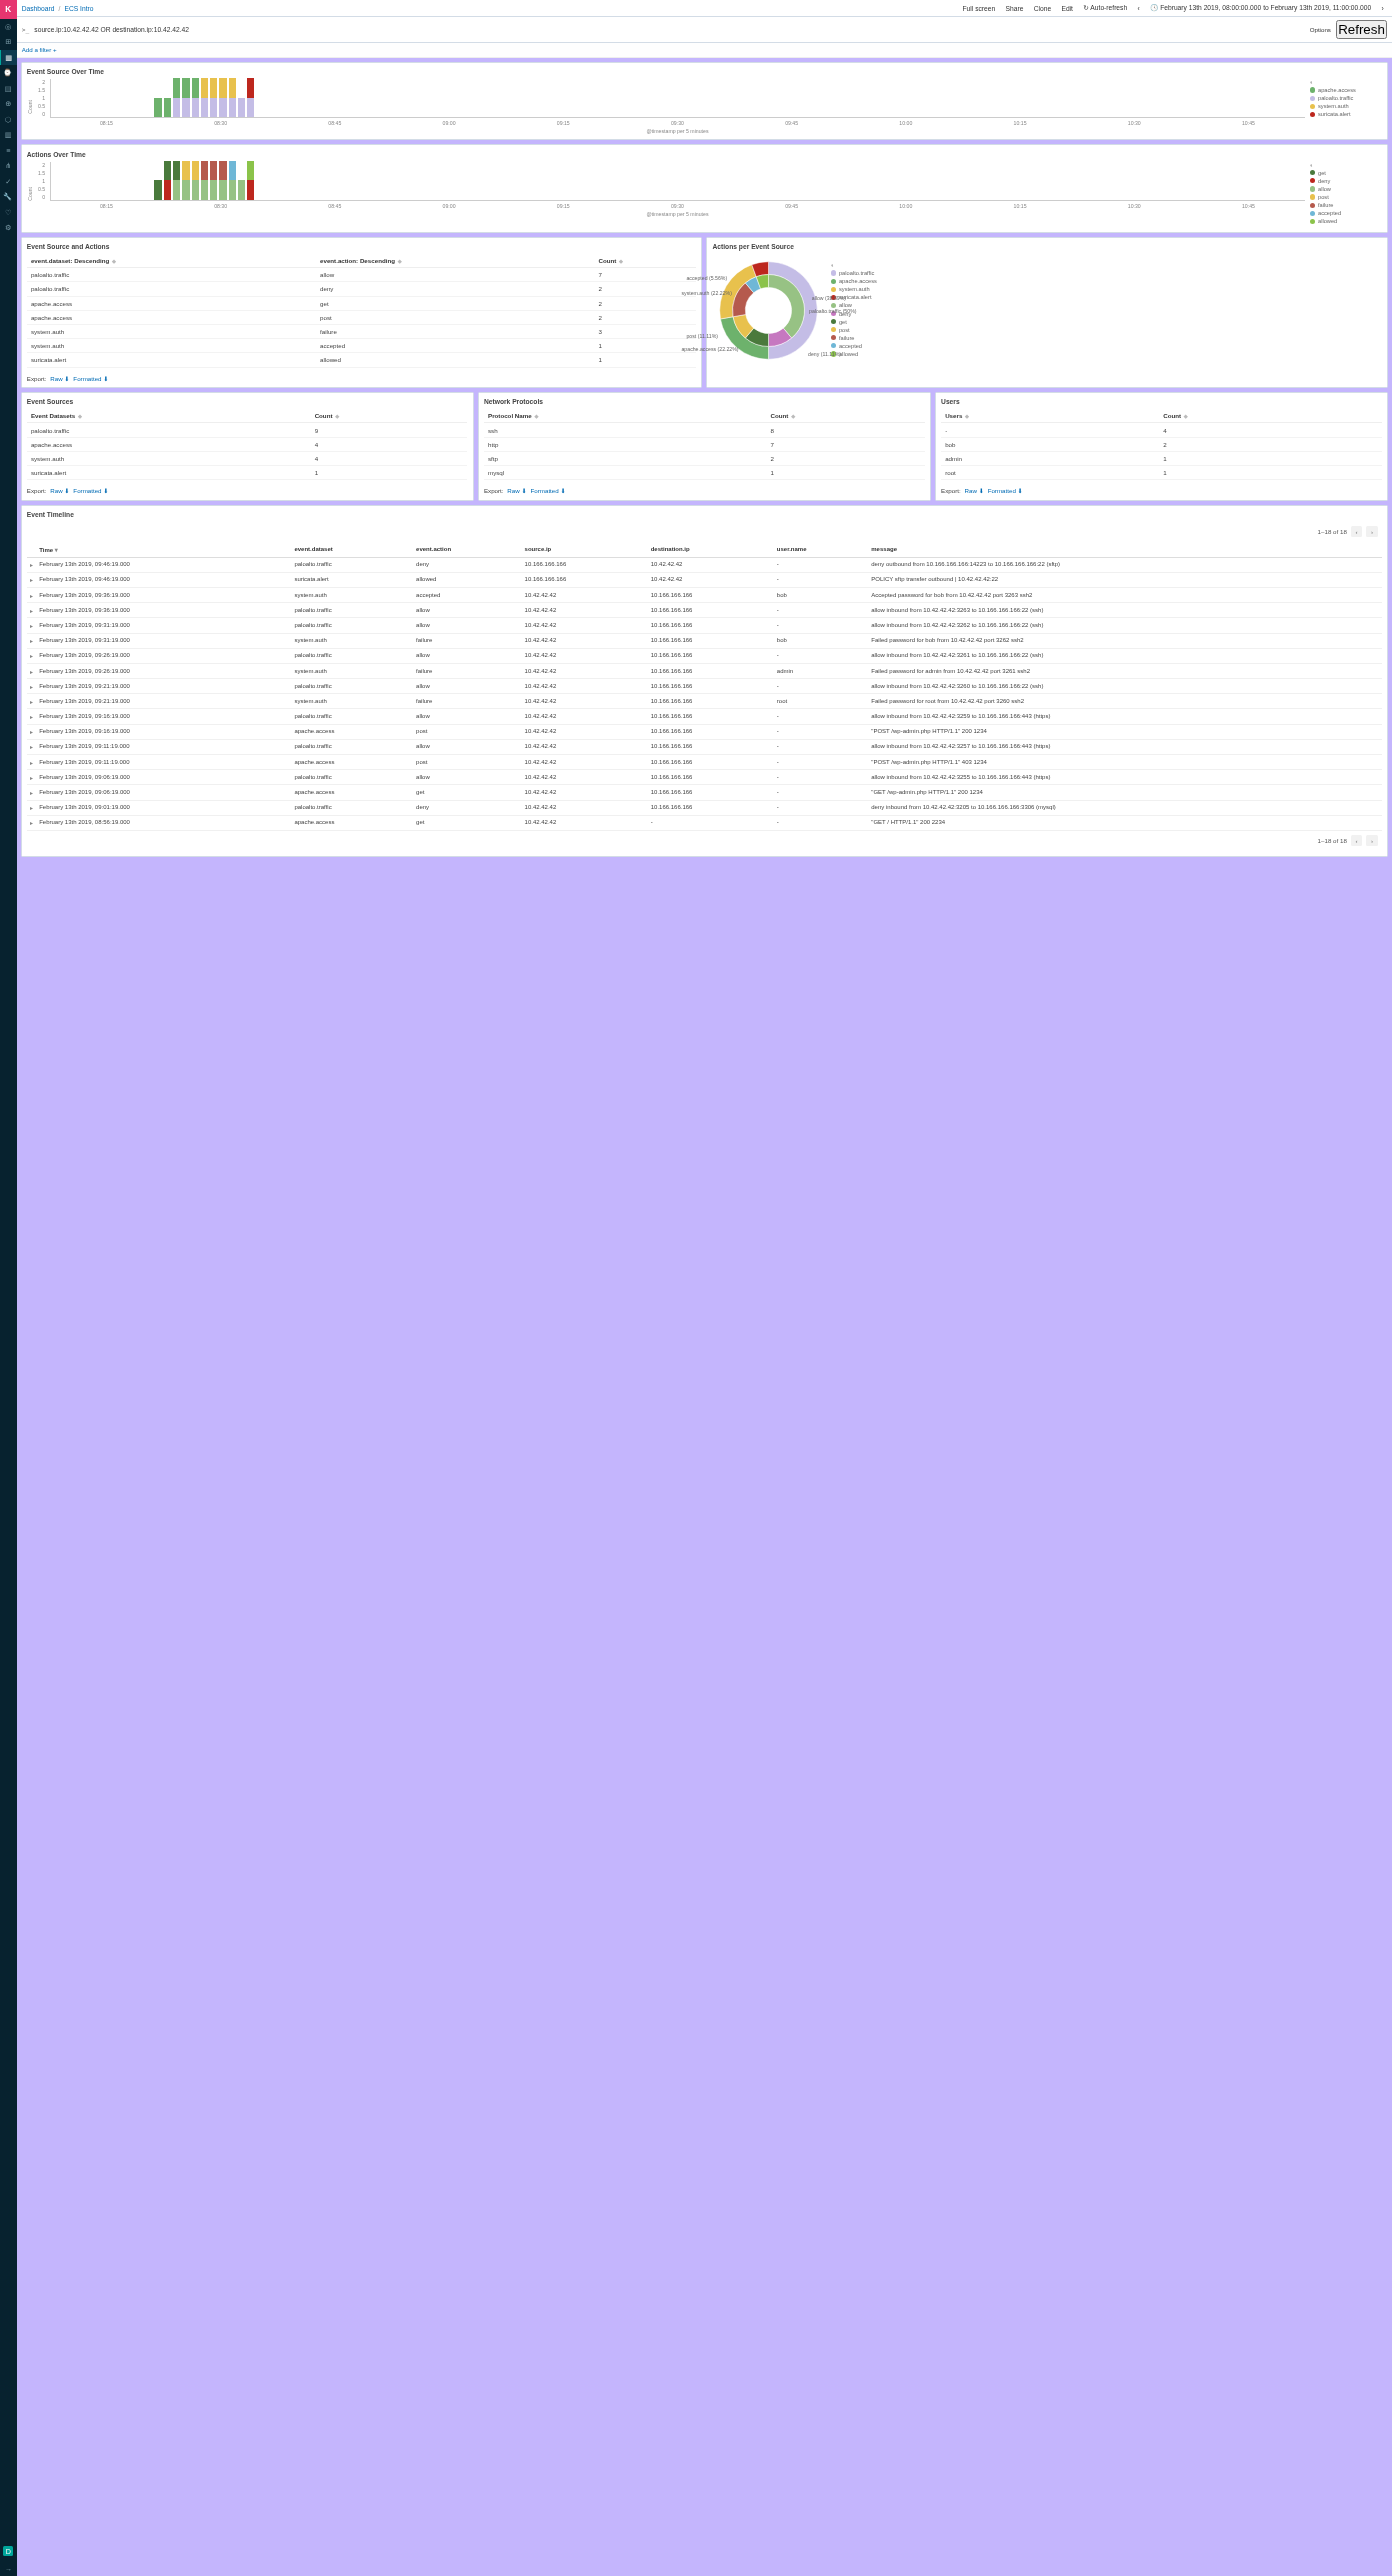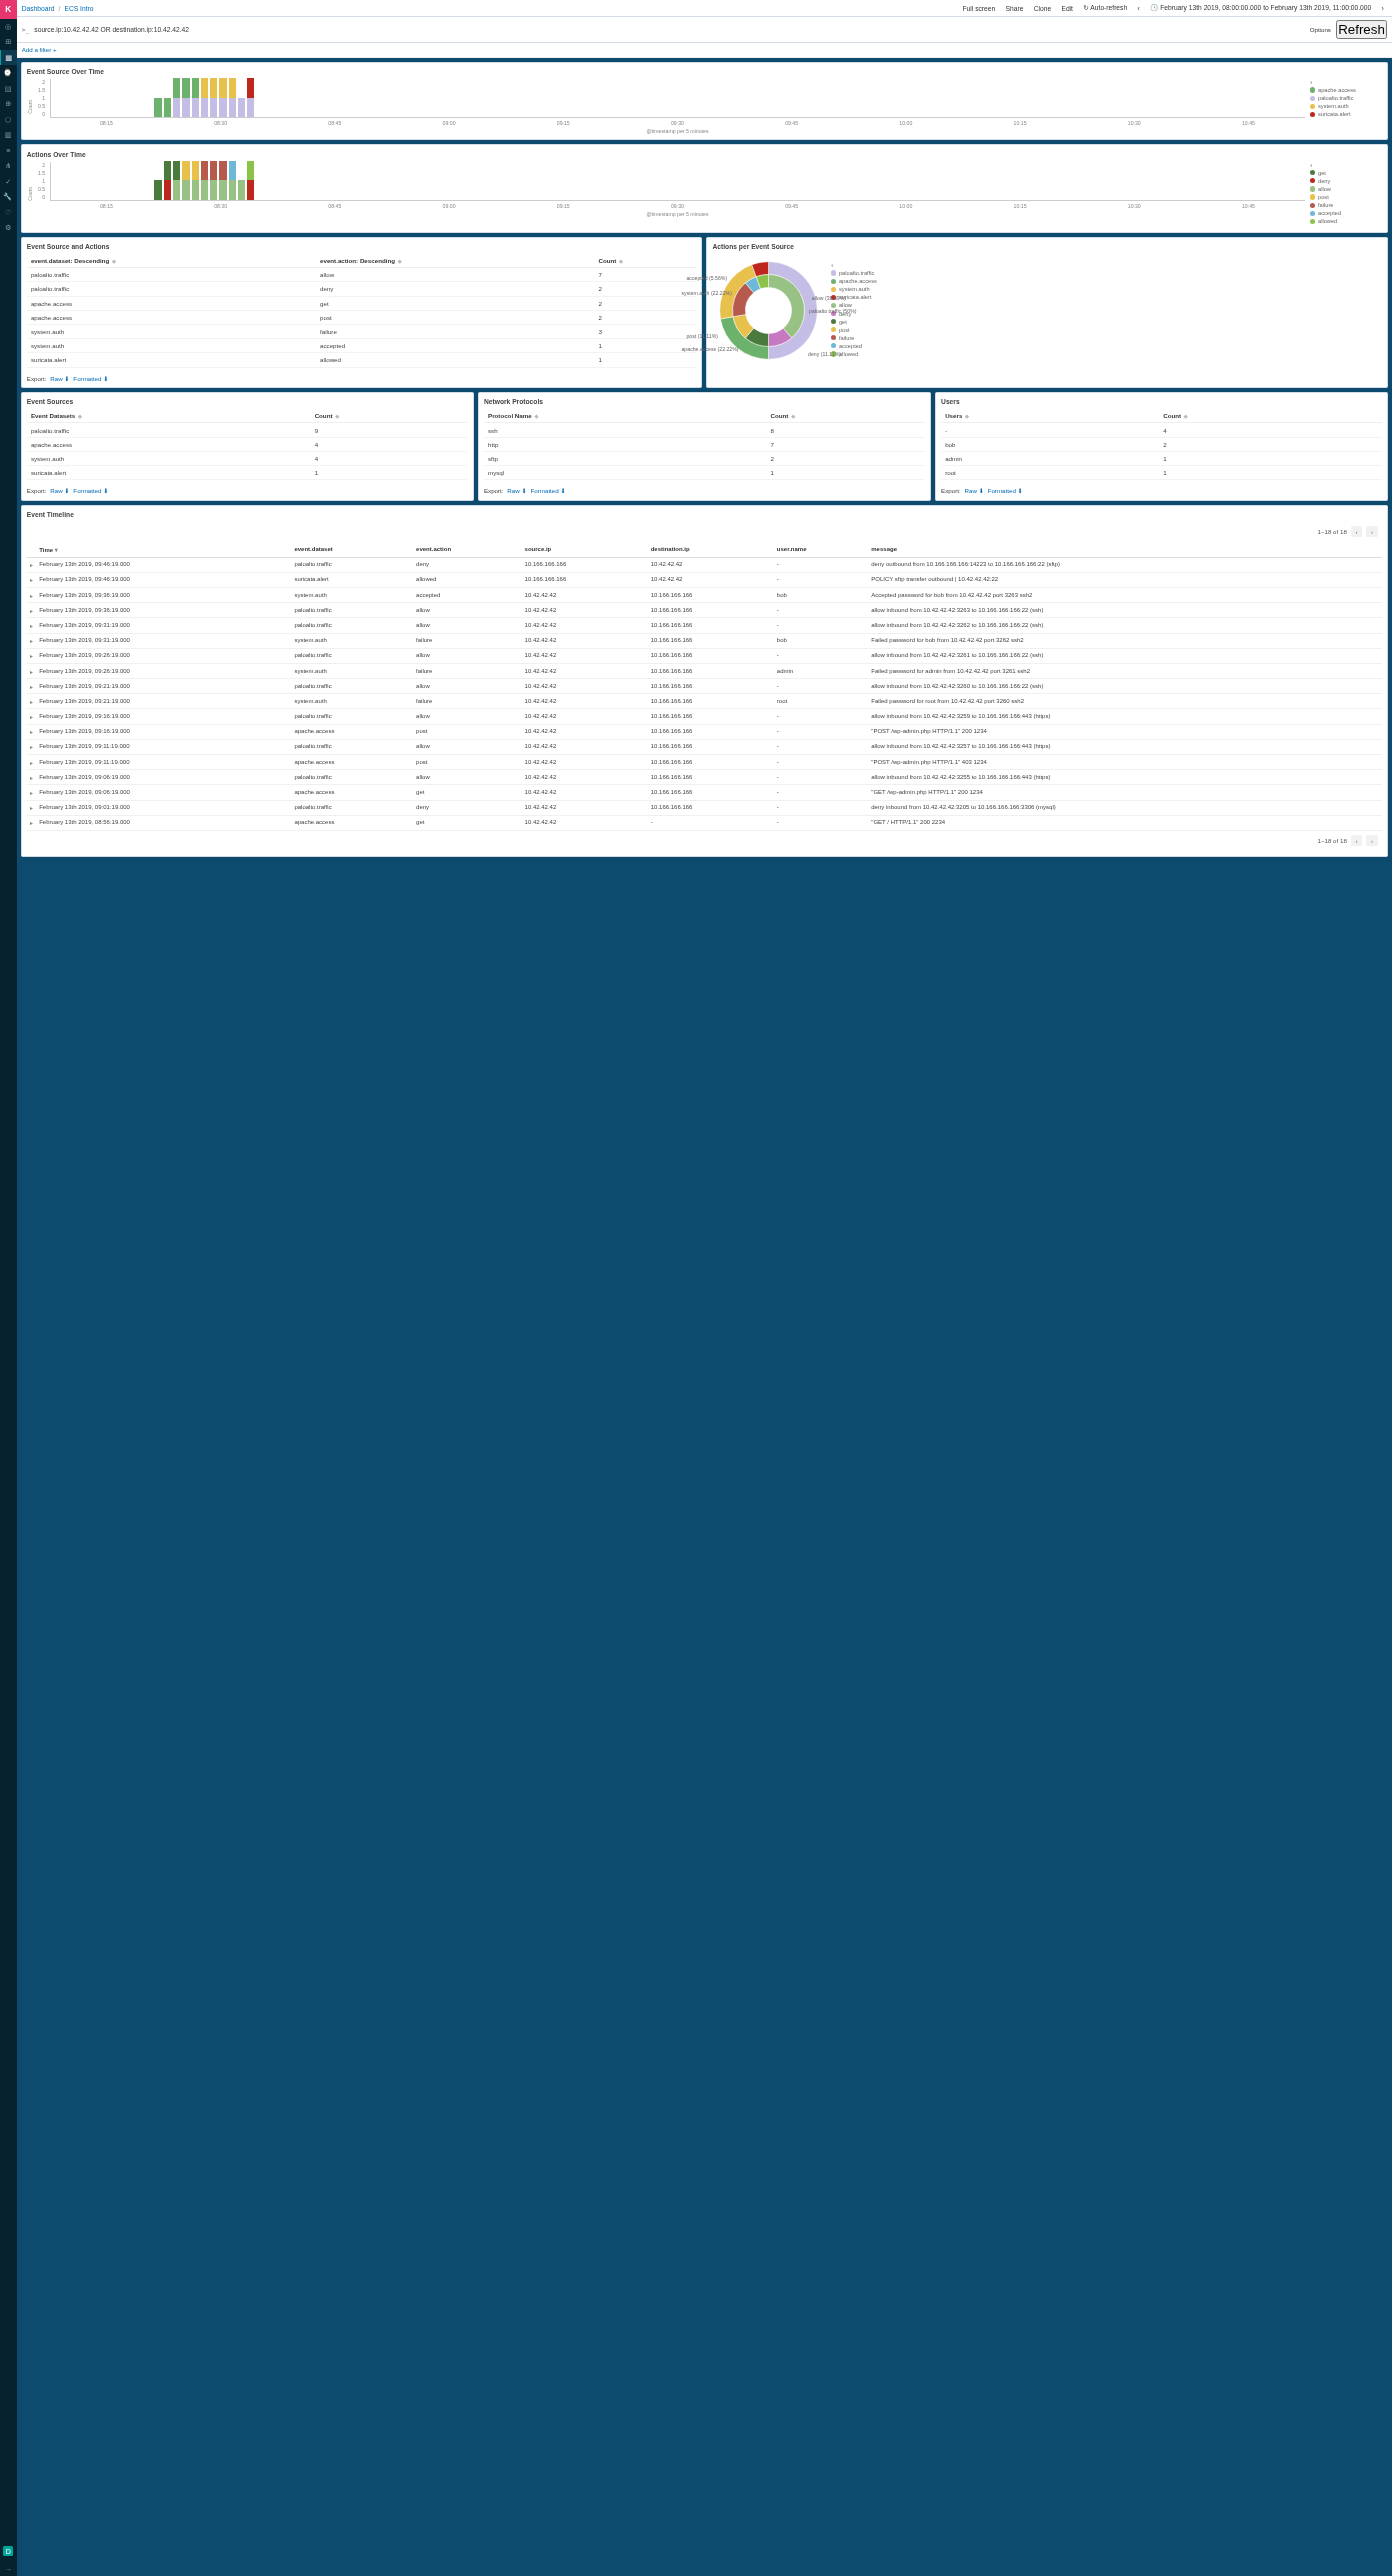--- a/index.html
+++ b/index.html
@@ -3,21 +3,21 @@
 <meta charset="utf-8">
 <style>
 *{box-sizing:border-box;margin:0;padding:0}
 body{font-family:-apple-system,BlinkMacSystemFont,"Segoe UI",Helvetica,Arial,sans-serif;font-size:6.2px;color:#333;background:#f5f5f5}
 .app{display:flex;min-height:100vh}
 .sidenav{width:16.5px;background:#07222f;color:#7b9ba8;display:flex;flex-direction:column;align-items:center;padding-top:0}
 .sidenav .logo{width:16.5px;height:18.5px;background:#e6356f;color:#fff;display:flex;align-items:center;justify-content:center;font-weight:bold;font-size:8.2px}
 .sidenav .navicon{width:16.5px;height:15.5px;display:flex;align-items:center;justify-content:center;cursor:pointer;font-size:7.2px}
 .sidenav .navicon.active{background:#0d3a4f;border-left:1.5px solid #00a69b;color:#fff}
 .sidenav .spacer{flex:1}
-.main{flex:1;display:flex;flex-direction:column;background:#0c4a6e}
+.main{flex:1;display:flex;flex-direction:column;background:#c4b5fd}
 .topbar{background:#fff;border-bottom:0.5px solid #d3dce6;padding:3.1px 5.2px;display:flex;align-items:center;gap:4.1px;font-size:6.7px}
 .topbar .crumb{color:#006bb4;cursor:pointer}
 .topbar .sep{color:#999}
 .topbar .tbspacer{flex:1}
 .topbar .tact{color:#333;cursor:pointer;padding:1px 3.1px}
 .querybar{background:#fff;border-bottom:0.5px solid #d3dce6;padding:3.1px 5.2px;display:flex;align-items:center;gap:5.2px}
 .querybar .qicon{color:#666;font-family:monospace}
 .querybar input{flex:1;border:none;outline:none;font-size:6.7px;color:#333}
 .filterbar{padding:3.1px 5.2px;background:#fefefe;border-bottom:0.5px solid #eee}
 .filterbar .addf{color:#006bb4;cursor:pointer;font-size:6.2px}

